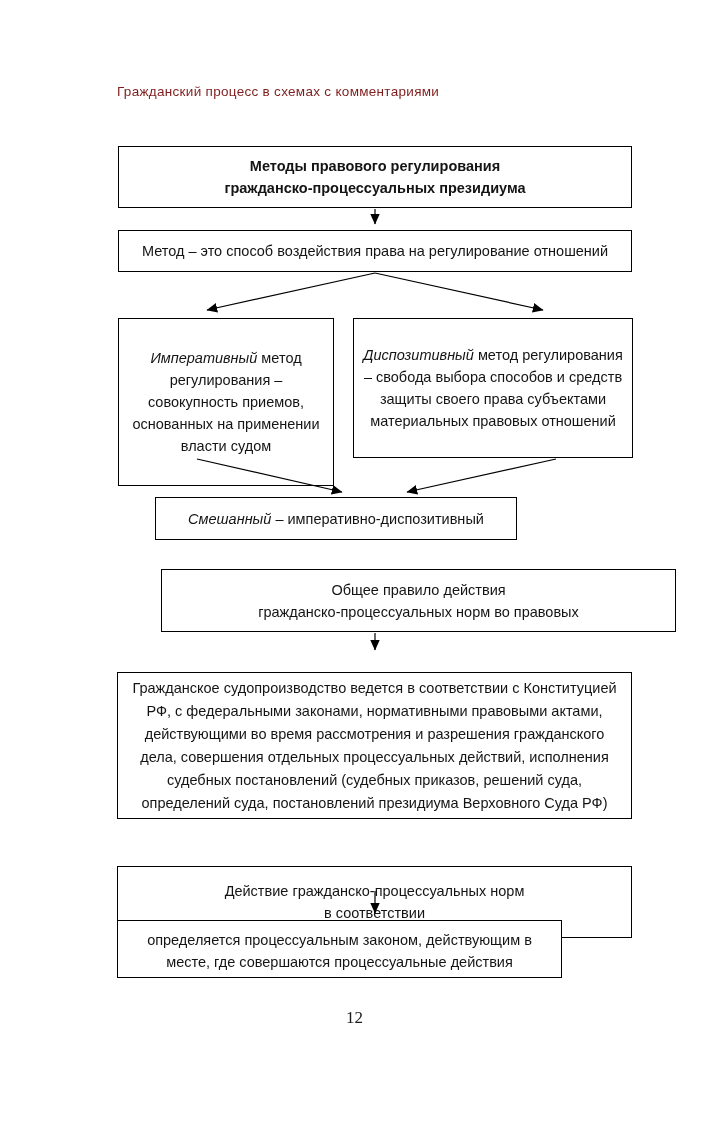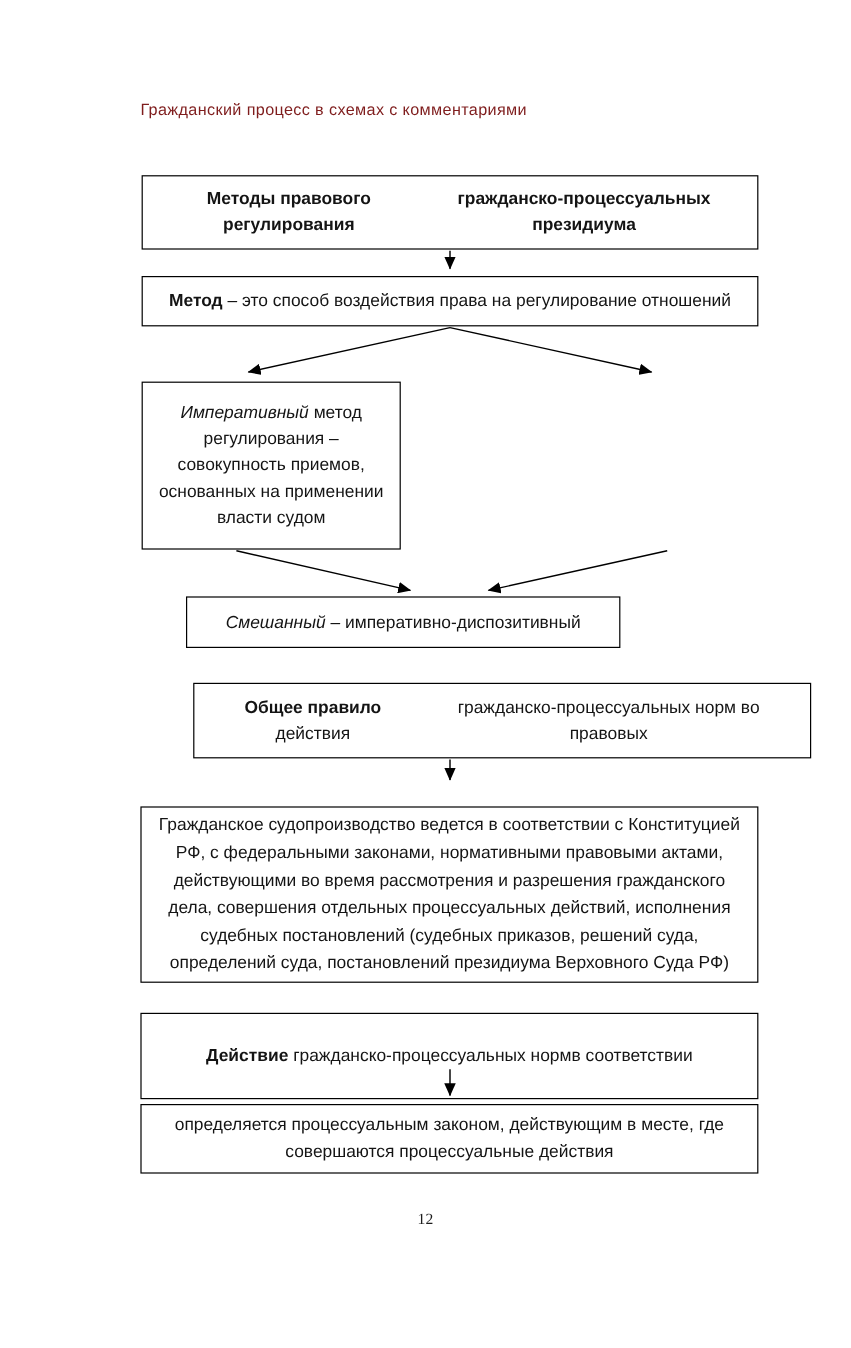--- a/index.html
+++ b/index.html
@@ -19,47 +19,47 @@
     top: 84px;
     font-size: 13.5px;
     color: #7f1d1d;
     letter-spacing: 0.3px;
   }
   .box {
     position: absolute;
     border: 1px solid #000000;
     background: #ffffff;
     display: flex;
-    flex-direction: row;
+    flex-direction: column;
     justify-content: center;
     align-items: center;
     text-align: center;
     font-size: 14.5px;
     line-height: 22px;
     padding: 4px 10px;
   }
   .box .ital { font-style: italic; }
-  .box .bold { font-weight: bold; }
+  .box .bold { font-weight: normal; }
   #box-title       { left: 118px; top: 146px; width: 514px; height: 62px; font-weight: bold; }
   #box-definition  { left: 118px; top: 230px; width: 514px; height: 42px; }
-  #box-imperative  { left: 118px; top: 318px; width: 216px; height: 140px; }
+  #box-imperative  { left: 118px; top: 318px; width: 216px; height: 168px; }
   #box-dispositive { left: 353px; top: 318px; width: 280px; height: 140px; padding: 4px 8px; }
   #box-mixed       { left: 155px; top: 497px; width: 362px; height: 43px; }
   #box-time-head   { left: 117px; top: 569px; width: 515px; height: 63px; margin-left: 44px; }
   #box-time-body   { left: 117px; top: 656px; width: 515px; height: 147px; line-height: 23px; padding: 4px 11px; margin-top: 16px; }
-  #box-space-head  { left: 117px; top: 844px; width: 515px; height: 72px; }
-  #box-space-body  { left: 117px; top: 920px; width: 515px; height: 58px; }
+  #box-space-head  { left: 117px; top: 866px; width: 515px; height: 72px; }
+  #box-space-body  { left: 117px; top: 920px; width: 445px; height: 58px; justify-content: flex-end; }
   .page-number {
     position: absolute;
     left: 0;
     top: 1008px;
     width: 709px;
     text-align: center;
     font-family: "Liberation Serif", "DejaVu Serif", serif;
-    font-size: 13px;
+    font-size: 17px;
     color: #1c1c1c;
   }
   .overlay {
     position: absolute;
     left: 0;
     top: 0;
     pointer-events: none;
   }
 </style>
 </head>
@@ -75,20 +75,23 @@
   </div>
 
   <div class="box" id="box-definition">
     <div><span class="bold">Метод</span><span> – это способ воздействия права на регулирование отношений</span></div>
   </div>
 
   <div class="box" id="box-imperative">
     <div><span class="ital">Императивный</span><span> метод регулирования – совокупность приемов, основанных на применении власти судом</span></div>
   </div>
 
+  <div class="box" id="box-dispositive">
+    <div><span class="ital">Диспозитивный</span><span> метод регулирования – свобода выбора способов и средств защиты своего права субъектами материальных правовых отношений</span></div>
+  </div>
 
   <div class="box" id="box-mixed">
     <div><span class="ital">Смешанный</span><span> – императивно-диспозитивный</span></div>
   </div>
 
   <div class="box" id="box-time-head">
     <div><span class="bold">Общее правило</span><span> действия</span></div>
     <div>гражданско-процессуальных норм во правовых</div>
   </div>
 

